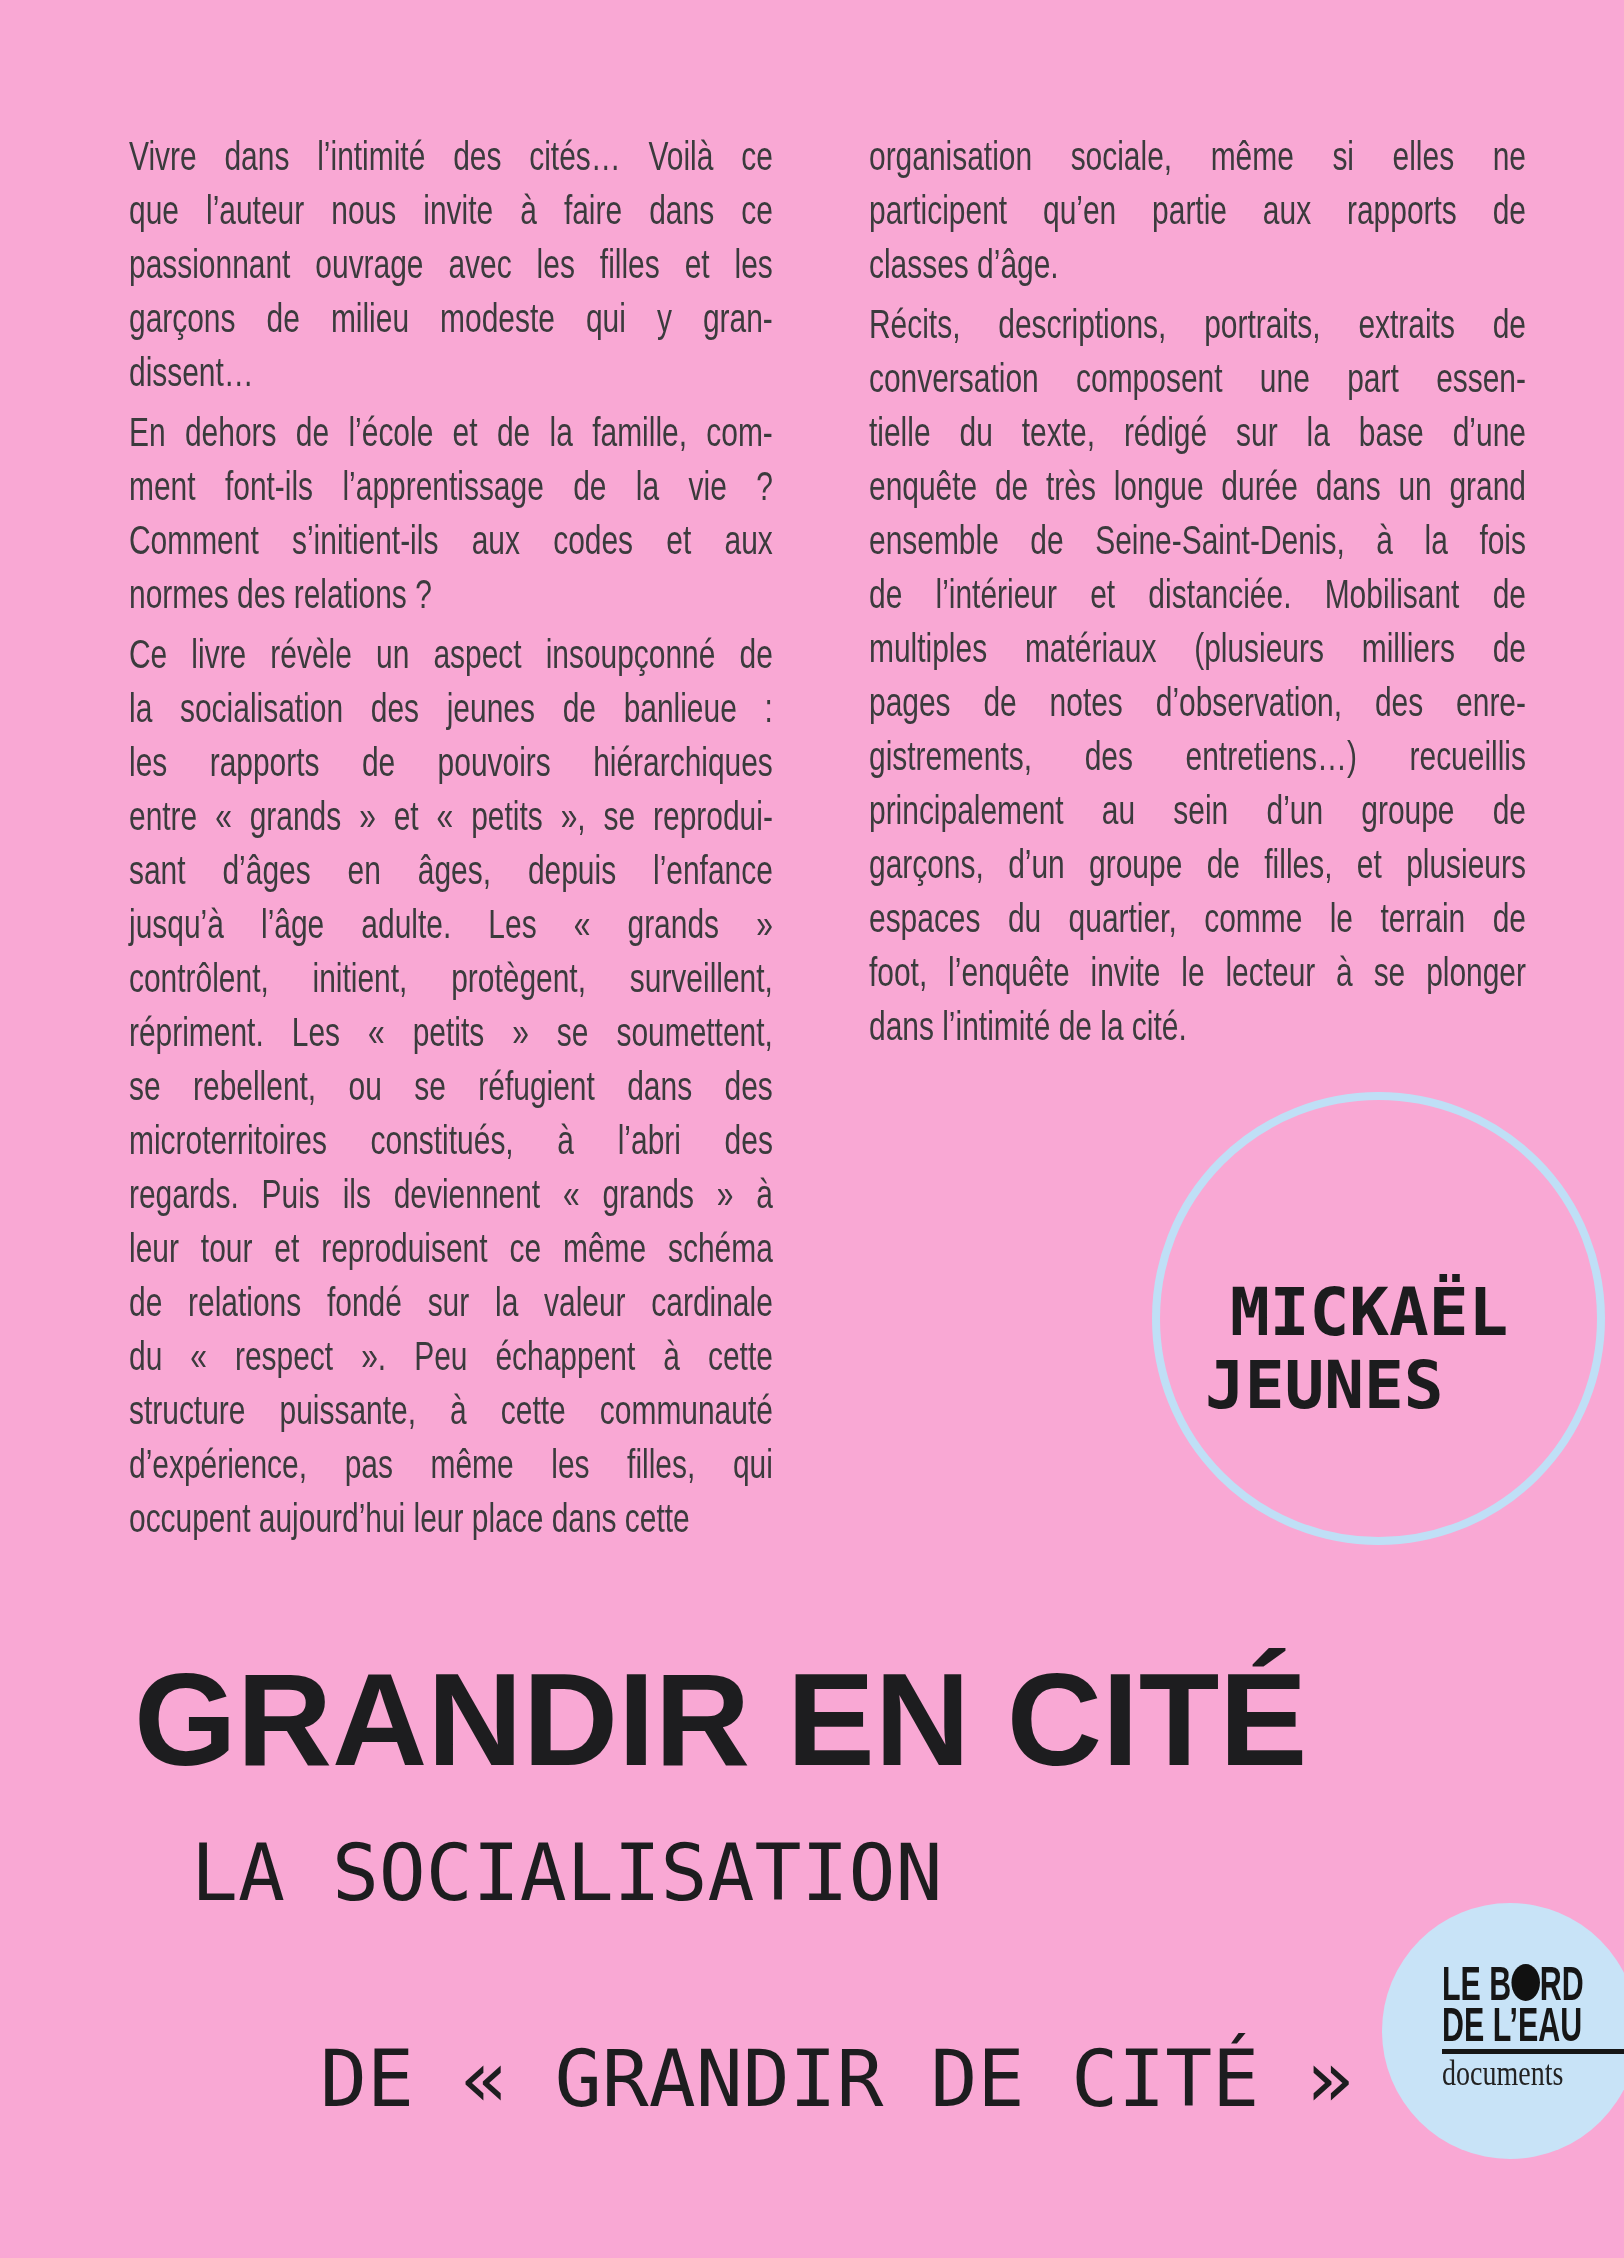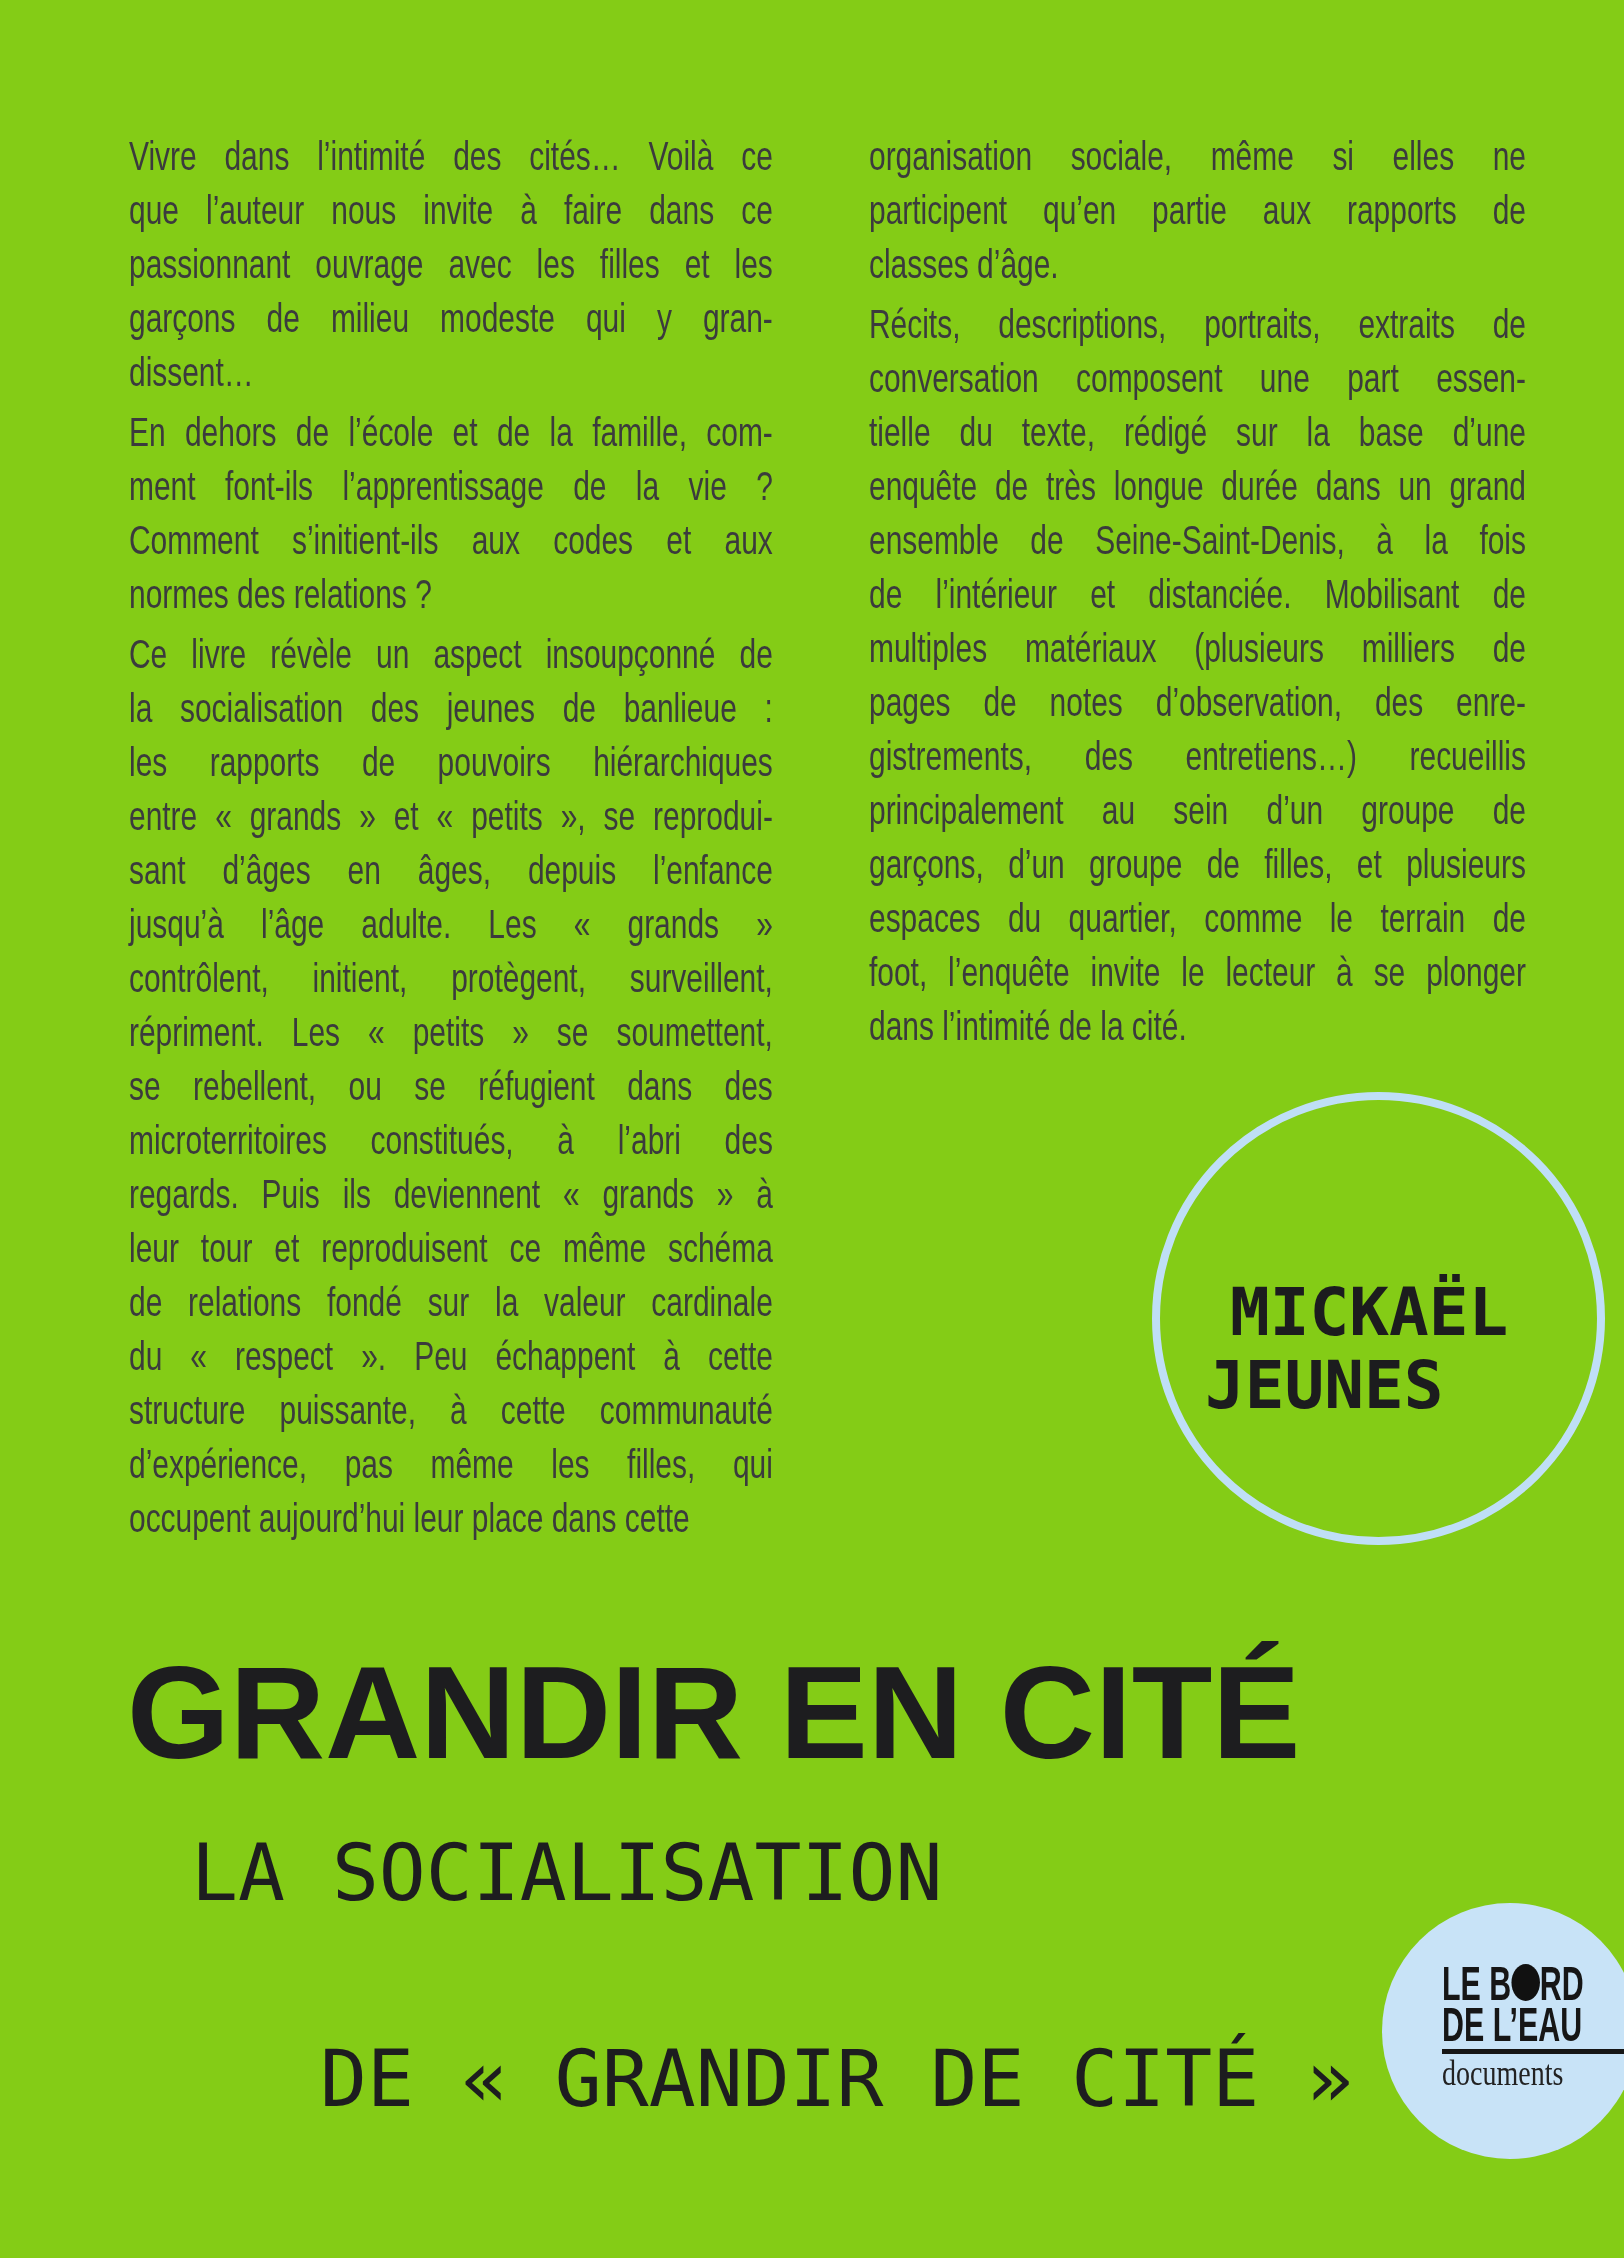--- a/index.html
+++ b/index.html
@@ -1,19 +1,19 @@
 <!DOCTYPE html>
 <html style="font-size:14px"><head>
 <meta charset="utf-8">
 <style>
   html,body{margin:0;padding:0;background:#e8e8e8;}
   .page{
     position:relative;
     width:1624px;height:2258px;
-    background:#84cc16;
+    background:#f9a8d4;
     overflow:hidden;
     font-family:"Liberation Sans",sans-serif;
   }
   
   .col{
     position:absolute;
     top:129px;
     transform:scaleX(0.73);
     transform-origin:0 0;
     color:#3b3b3d;
@@ -48,21 +48,21 @@
     line-height:1;
     color:#1c1c1e;
     white-space:nowrap;
   }
   .author-line1{left:1230px;top:1280px;}
   .author-line2{left:1205px;top:1353px;}
   
   .title{
     position:absolute;
     left:126px;top:1646px;
-    margin:1px;
+    margin:8px;
     font-family:"Liberation Sans",sans-serif;
     font-weight:bold;
     font-size:132px;
     line-height:1;
     letter-spacing:0px;
     color:#1d1d1f;
     white-space:nowrap;
   }
   
   .subtitle-line{

